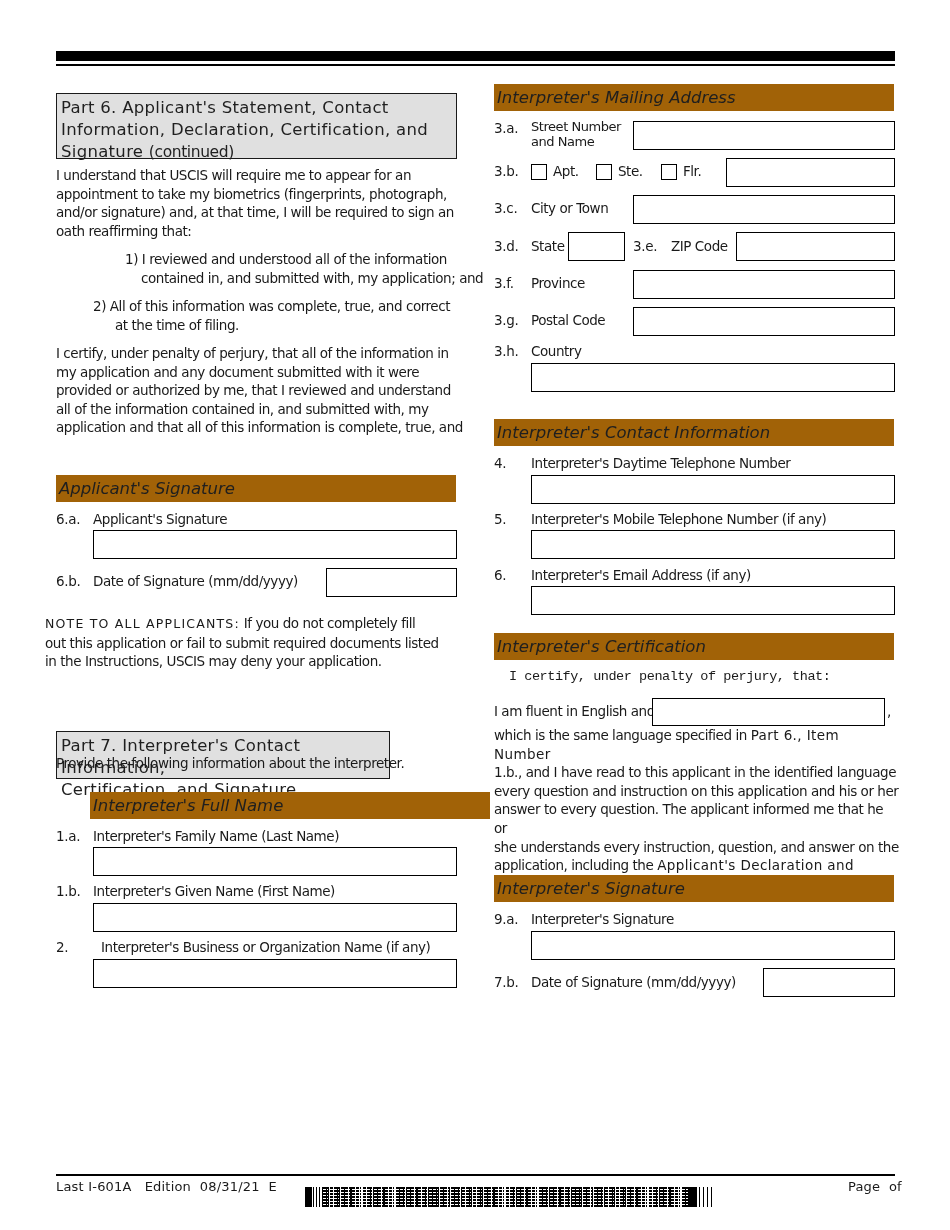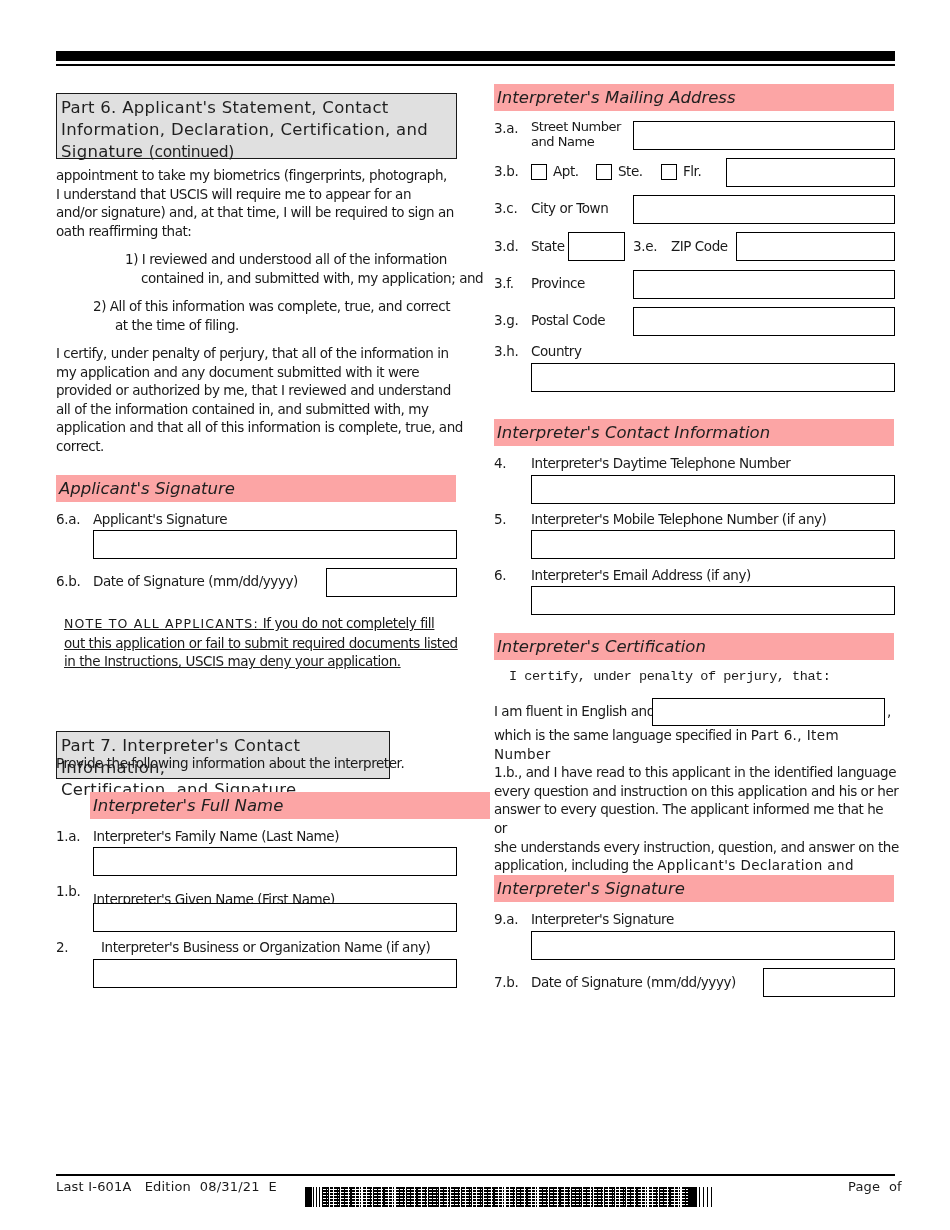--- a/index.html
+++ b/index.html
@@ -19,21 +19,21 @@
       background: #e0e0e0;
       padding: 3px 4px;
       font-size: 16.5px;
       line-height: 22px;
       letter-spacing: 0.3px;
       color: #1f1f1f;
     }
     .part-header .cont { letter-spacing: -0.4px; font-size: 15.5px; }
 
     .sec-header {
-      background: #fca5a5;
+      background: #a16207;
       font-style: italic;
       font-size: 16.5px;
       line-height: 27px;
       padding-left: 3px;
       color: #1f1f1f;
       height: 27px;
     }
 
     .para {
       font-size: 13.5px;
@@ -93,76 +93,75 @@
 <div class="abs topbar-thick"></div>
 <div class="abs topbar-thin"></div>
 
 <div class="abs part-header" style="left:56px; top:93px; width:401px; height:66px;">
   <div>Part 6.  Applicant's Statement, Contact</div>
   <div>Information, Declaration, Certification, and</div>
   <div><span>Signature </span><span class="cont">(continued)</span></div>
 </div>
 
 <div class="abs para" style="left:56px; top:166px; width:410px;">
+  <div>I understand that USCIS will require me to appear for an</div>
   <div>appointment to take my biometrics (fingerprints, photograph,</div>
-  <div>I understand that USCIS will require me to appear for an</div>
   <div>and/or signature) and, at that time, I will be required to sign an</div>
   <div>oath reaffirming that:</div>
 </div>
 
 <div class="abs para" style="left:93px; top:250px; width:370px;margin-left:32px;">
   <div>1) I reviewed and understood all of the information</div>
   <div style="padding-left:16px;">contained in, and submitted with, my application; and</div>
 </div>
 
 <div class="abs para" style="left:93px; top:297px; width:370px;">
   <div>2)  All of this information was complete, true, and correct</div>
   <div style="padding-left:22px;">at the time of filing.</div>
 </div>
 
 <div class="abs para" style="left:56px; top:344px; width:410px;">
   <div>I certify, under penalty of perjury, that all of the information in</div>
   <div>my application and any document submitted with it were</div>
   <div>provided or authorized by me, that I reviewed and understand</div>
   <div>all of the information contained in, and submitted with, my</div>
   <div>application and that all of this information is complete, true, and</div>
-  <div>correct.</div>
 </div>
 
 <div class="abs sec-header" style="left:56px; top:475px; width:400px;">Applicant's Signature</div>
 
 <div class="abs num" style="left:56px; top:510px;">6.a.</div>
 <div class="abs label" style="left:93px; top:510px;">Applicant's Signature</div>
 <div class="abs box" style="left:93px; top:530px; width:364px; height:29px;"></div>
 
 <div class="abs num" style="left:56px; top:572px;">6.b.</div>
 <div class="abs label" style="left:93px; top:572px;">Date of Signature (mm/dd/yyyy)</div>
 <div class="abs box" style="left:326px; top:568px; width:131px; height:29px;"></div>
 
-<div class="abs para" style="left:64px; top:614px; width:410px;text-decoration:underline;">
+<div class="abs para" style="left:45px; top:614px; width:410px;">
   <div><span class="spaced" style="font-size:12.5px;">NOTE TO ALL APPLICANTS:</span><span>  If you do not completely fill</span></div>
   <div>out this application or fail to submit required documents listed</div>
   <div>in the Instructions, USCIS may deny your application.</div>
 </div>
 
 <div class="abs part-header" style="left:56px; top:731px; width:334px; height:48px;">
   <div>Part 7.  Interpreter's Contact Information,</div>
   <div>Certification, and Signature</div>
 </div>
 
 <div class="abs para" style="left:56px; top:754px; width:410px;">Provide the following information about the interpreter.</div>
 
 <div class="abs sec-header" style="left:56px; top:792px; width:400px;margin-left:34px;">Interpreter's Full Name</div>
 
 <div class="abs num" style="left:56px; top:827px;">1.a.</div>
 <div class="abs label" style="left:93px; top:827px;">Interpreter's Family Name (Last Name)</div>
 <div class="abs box" style="left:93px; top:847px; width:364px; height:29px;"></div>
 
 <div class="abs num" style="left:56px; top:882px;">1.b.</div>
-<div class="abs label" style="left:93px; top:882px;margin-top:8px;">Interpreter's Given Name (First Name)</div>
+<div class="abs label" style="left:93px; top:882px;">Interpreter's Given Name (First Name)</div>
 <div class="abs box" style="left:93px; top:903px; width:364px; height:29px;"></div>
 
 <div class="abs num" style="left:56px; top:938px;">2.</div>
 <div class="abs label" style="left:101px; top:938px;">Interpreter's Business or Organization Name (if any)</div>
 <div class="abs box" style="left:93px; top:959px; width:364px; height:29px;"></div>
 
 <div class="abs sec-header" style="left:494px; top:84px; width:400px;">Interpreter's Mailing Address</div>
 
 <div class="abs num" style="left:494px; top:119px;">3.a.</div>
 <div class="abs label" style="left:531px; top:119px; line-height:15px; font-size:13px;">

